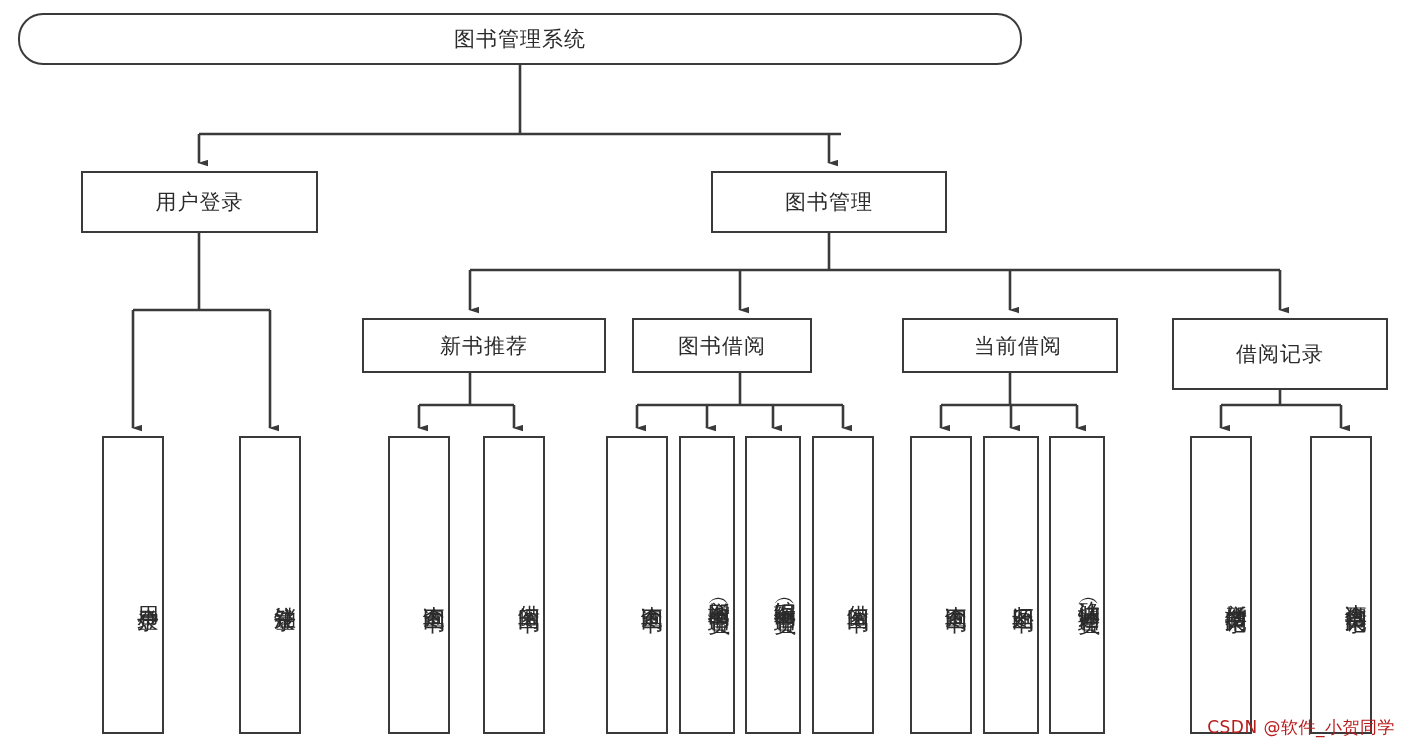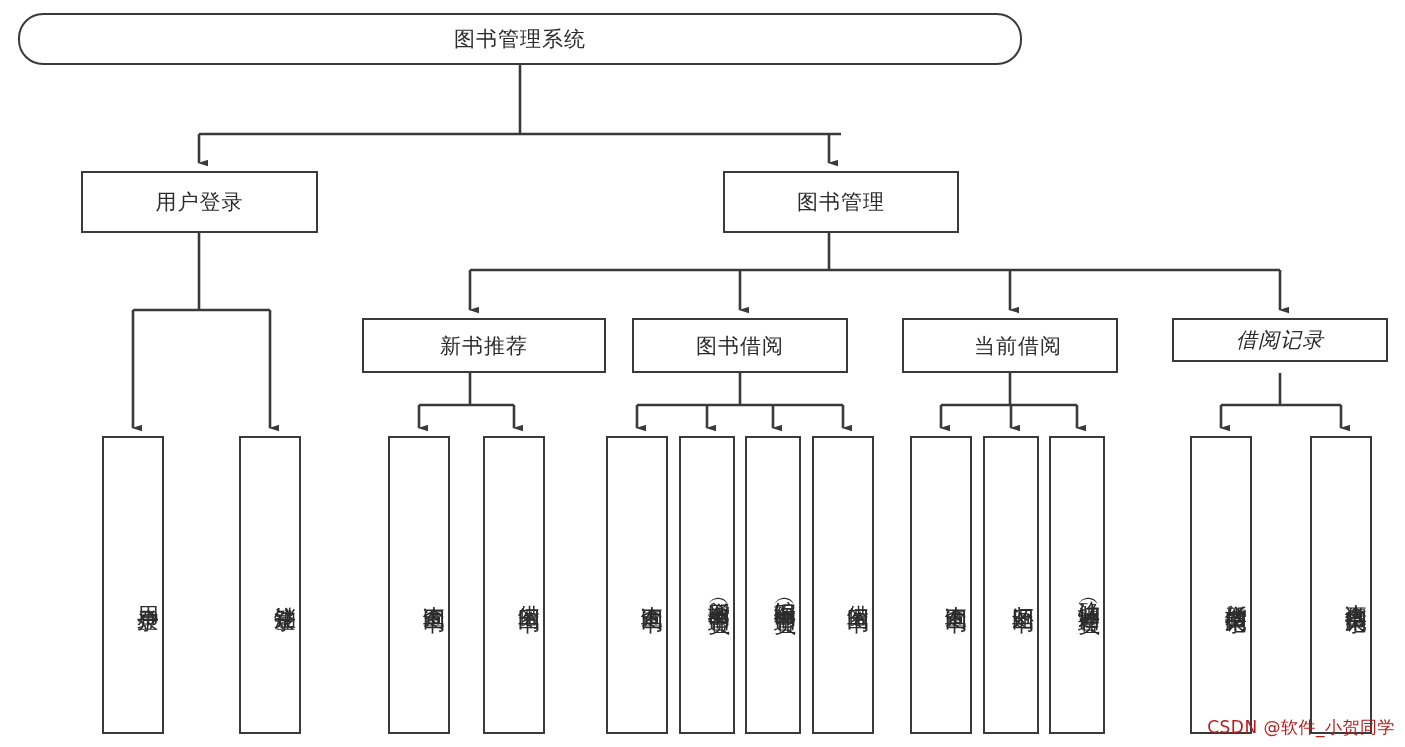--- a/index.html
+++ b/index.html
@@ -70,34 +70,34 @@
     </g>
   </svg>
 
   <div class="node h" style="left:18px;top:13px;width:1004px;height:52px;border-radius:25px;">
     <span>图书管理系统</span>
   </div>
 
   <div class="node h" style="left:81px;top:171px;width:237px;height:62px;">
     <span>用户登录</span>
   </div>
-  <div class="node h" style="left:711px;top:171px;width:236px;height:62px;margin-left:12px;">
+  <div class="node h" style="left:711px;top:171px;width:236px;height:62px;">
     <span>图书管理</span>
   </div>
 
   <div class="node h" style="left:362px;top:318px;width:244px;height:55px;">
     <span>新书推荐</span>
   </div>
-  <div class="node h" style="left:632px;top:318px;width:216px;height:55px;">
+  <div class="node h" style="left:632px;top:318px;width:180px;height:55px;">
     <span>图书借阅</span>
   </div>
   <div class="node h" style="left:902px;top:318px;width:216px;height:55px;padding-left:16px;">
     <span>当前借阅</span>
   </div>
-  <div class="node h" style="left:1172px;top:318px;width:216px;height:44px;font-style:italic;">
+  <div class="node h" style="left:1172px;top:318px;width:216px;height:72px;">
     <span>借阅记录</span>
   </div>
 
   <div class="node v" style="left:102px;top:436px;width:62px;height:298px;">
     <span>用户登录</span>
   </div>
   <div class="node v" style="left:239px;top:436px;width:62px;height:298px;">
     <span>注销登录</span>
   </div>
   <div class="node v" style="left:388px;top:436px;width:62px;height:298px;">

